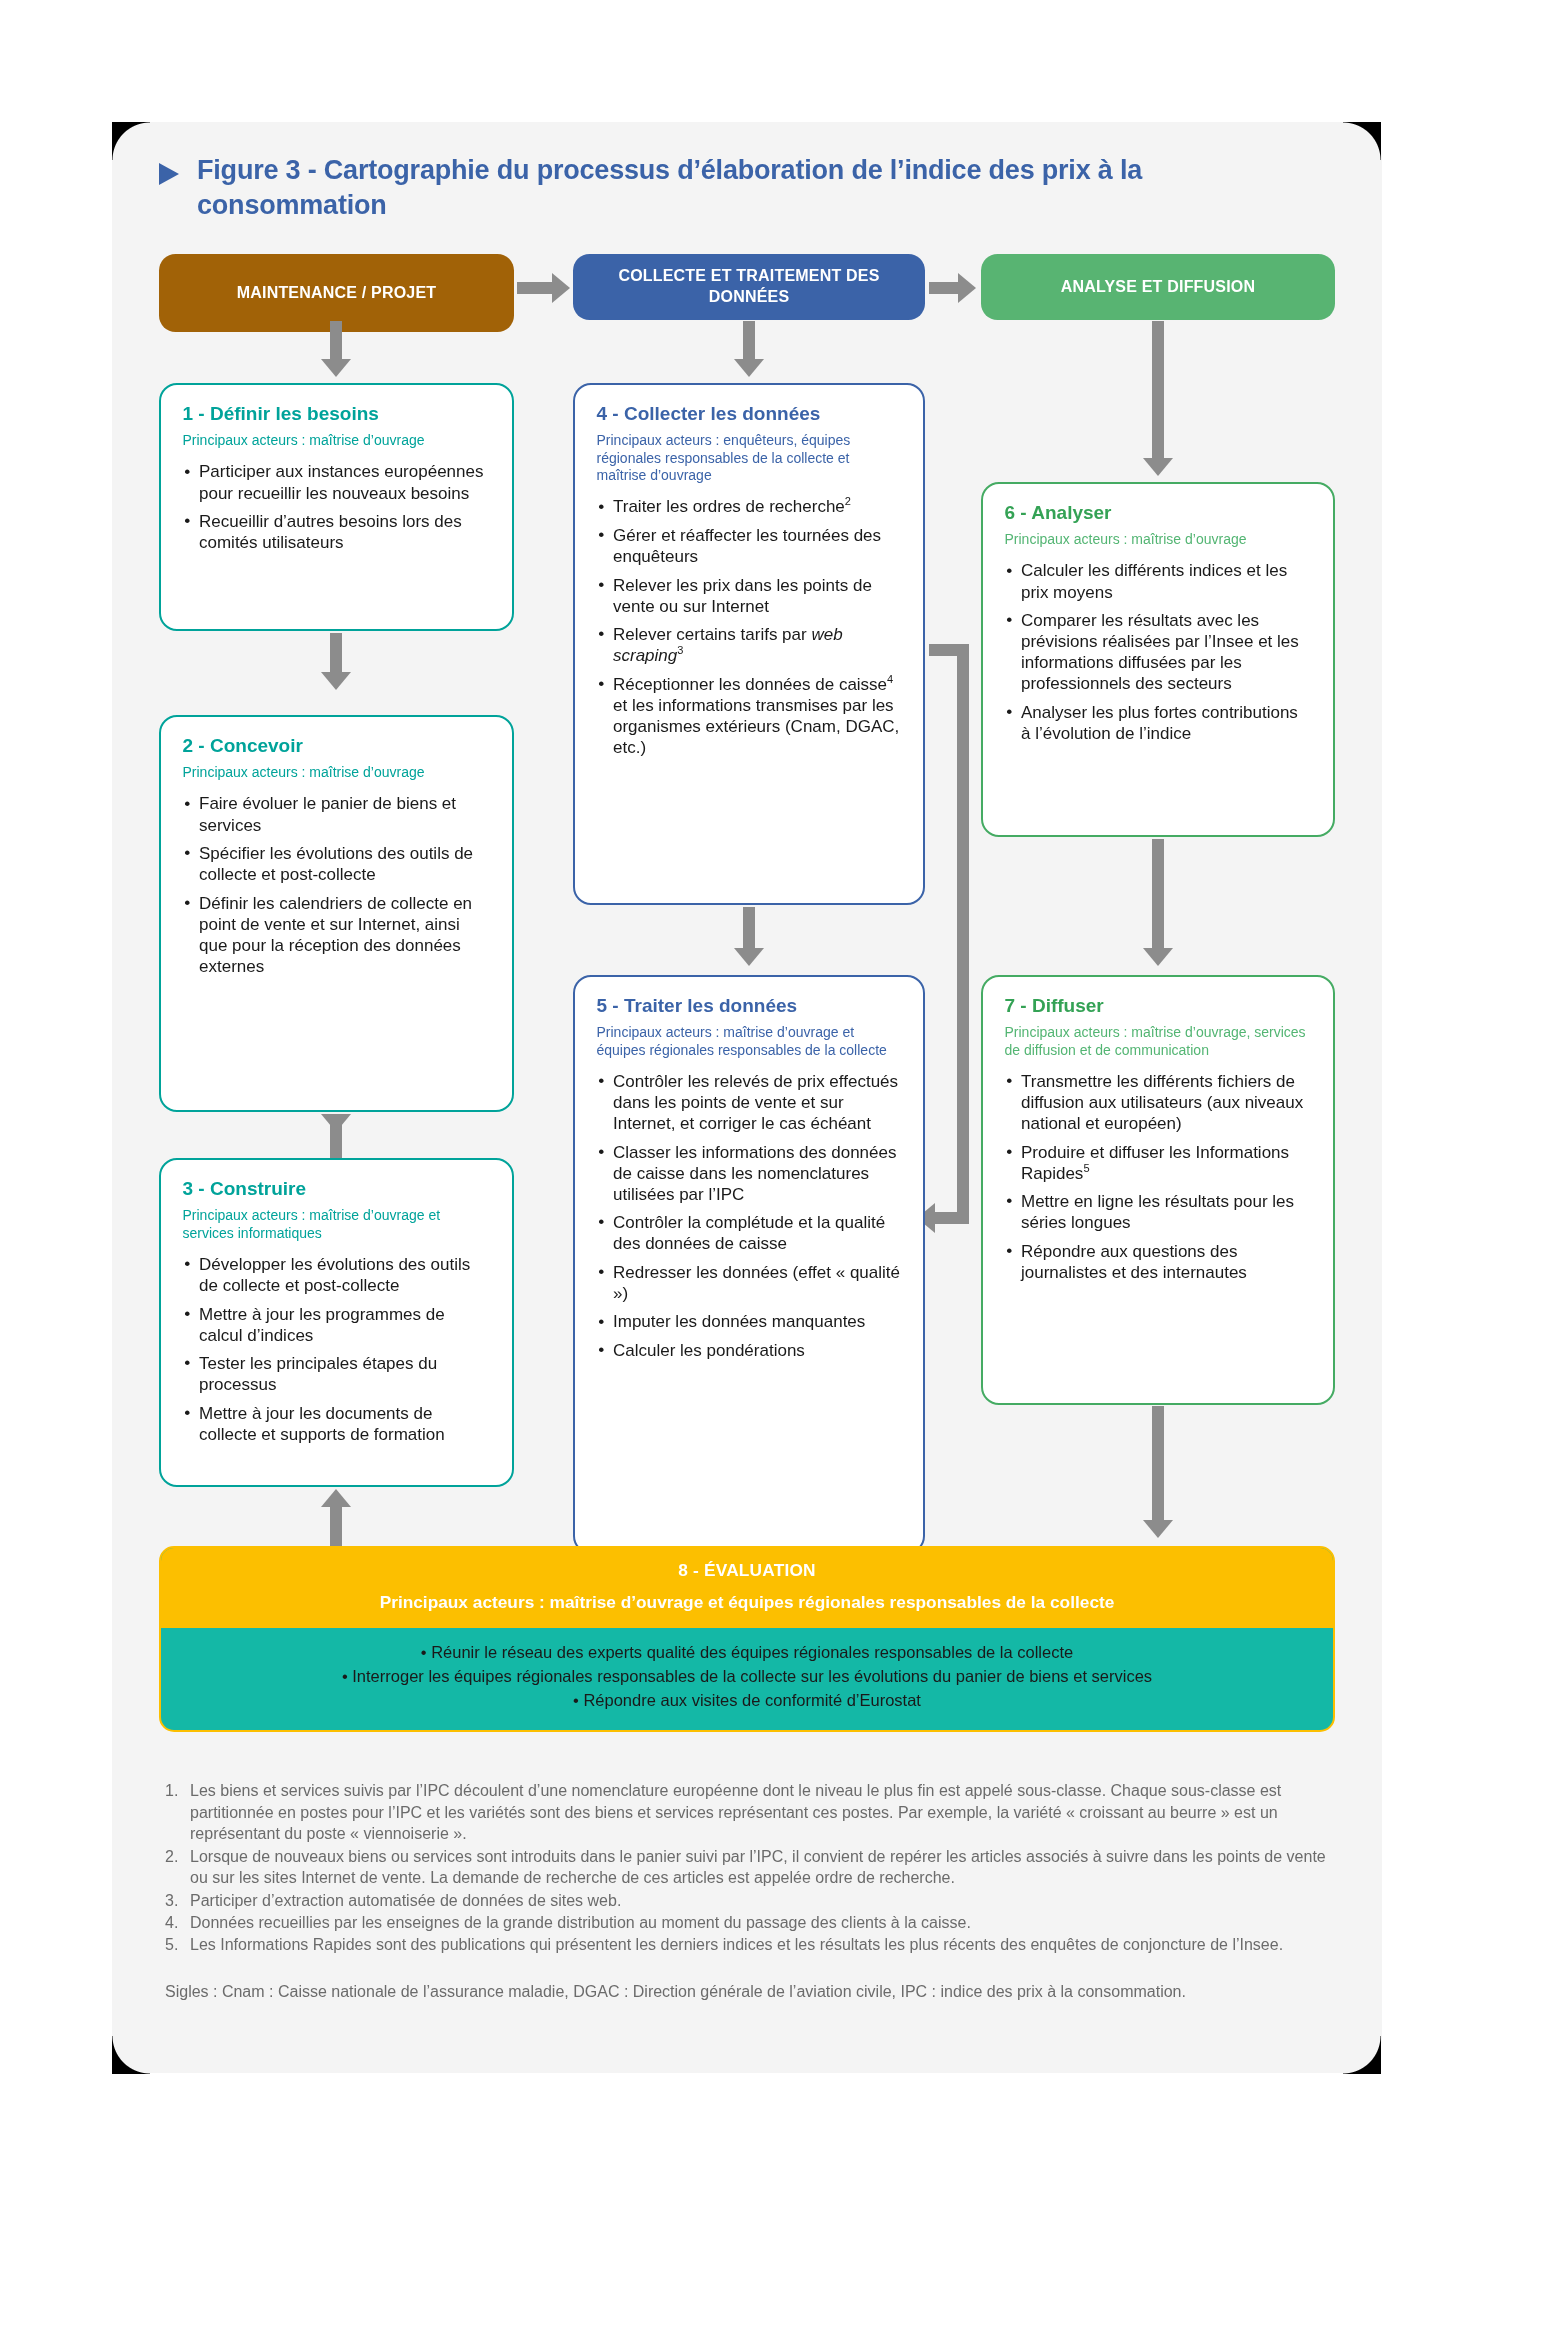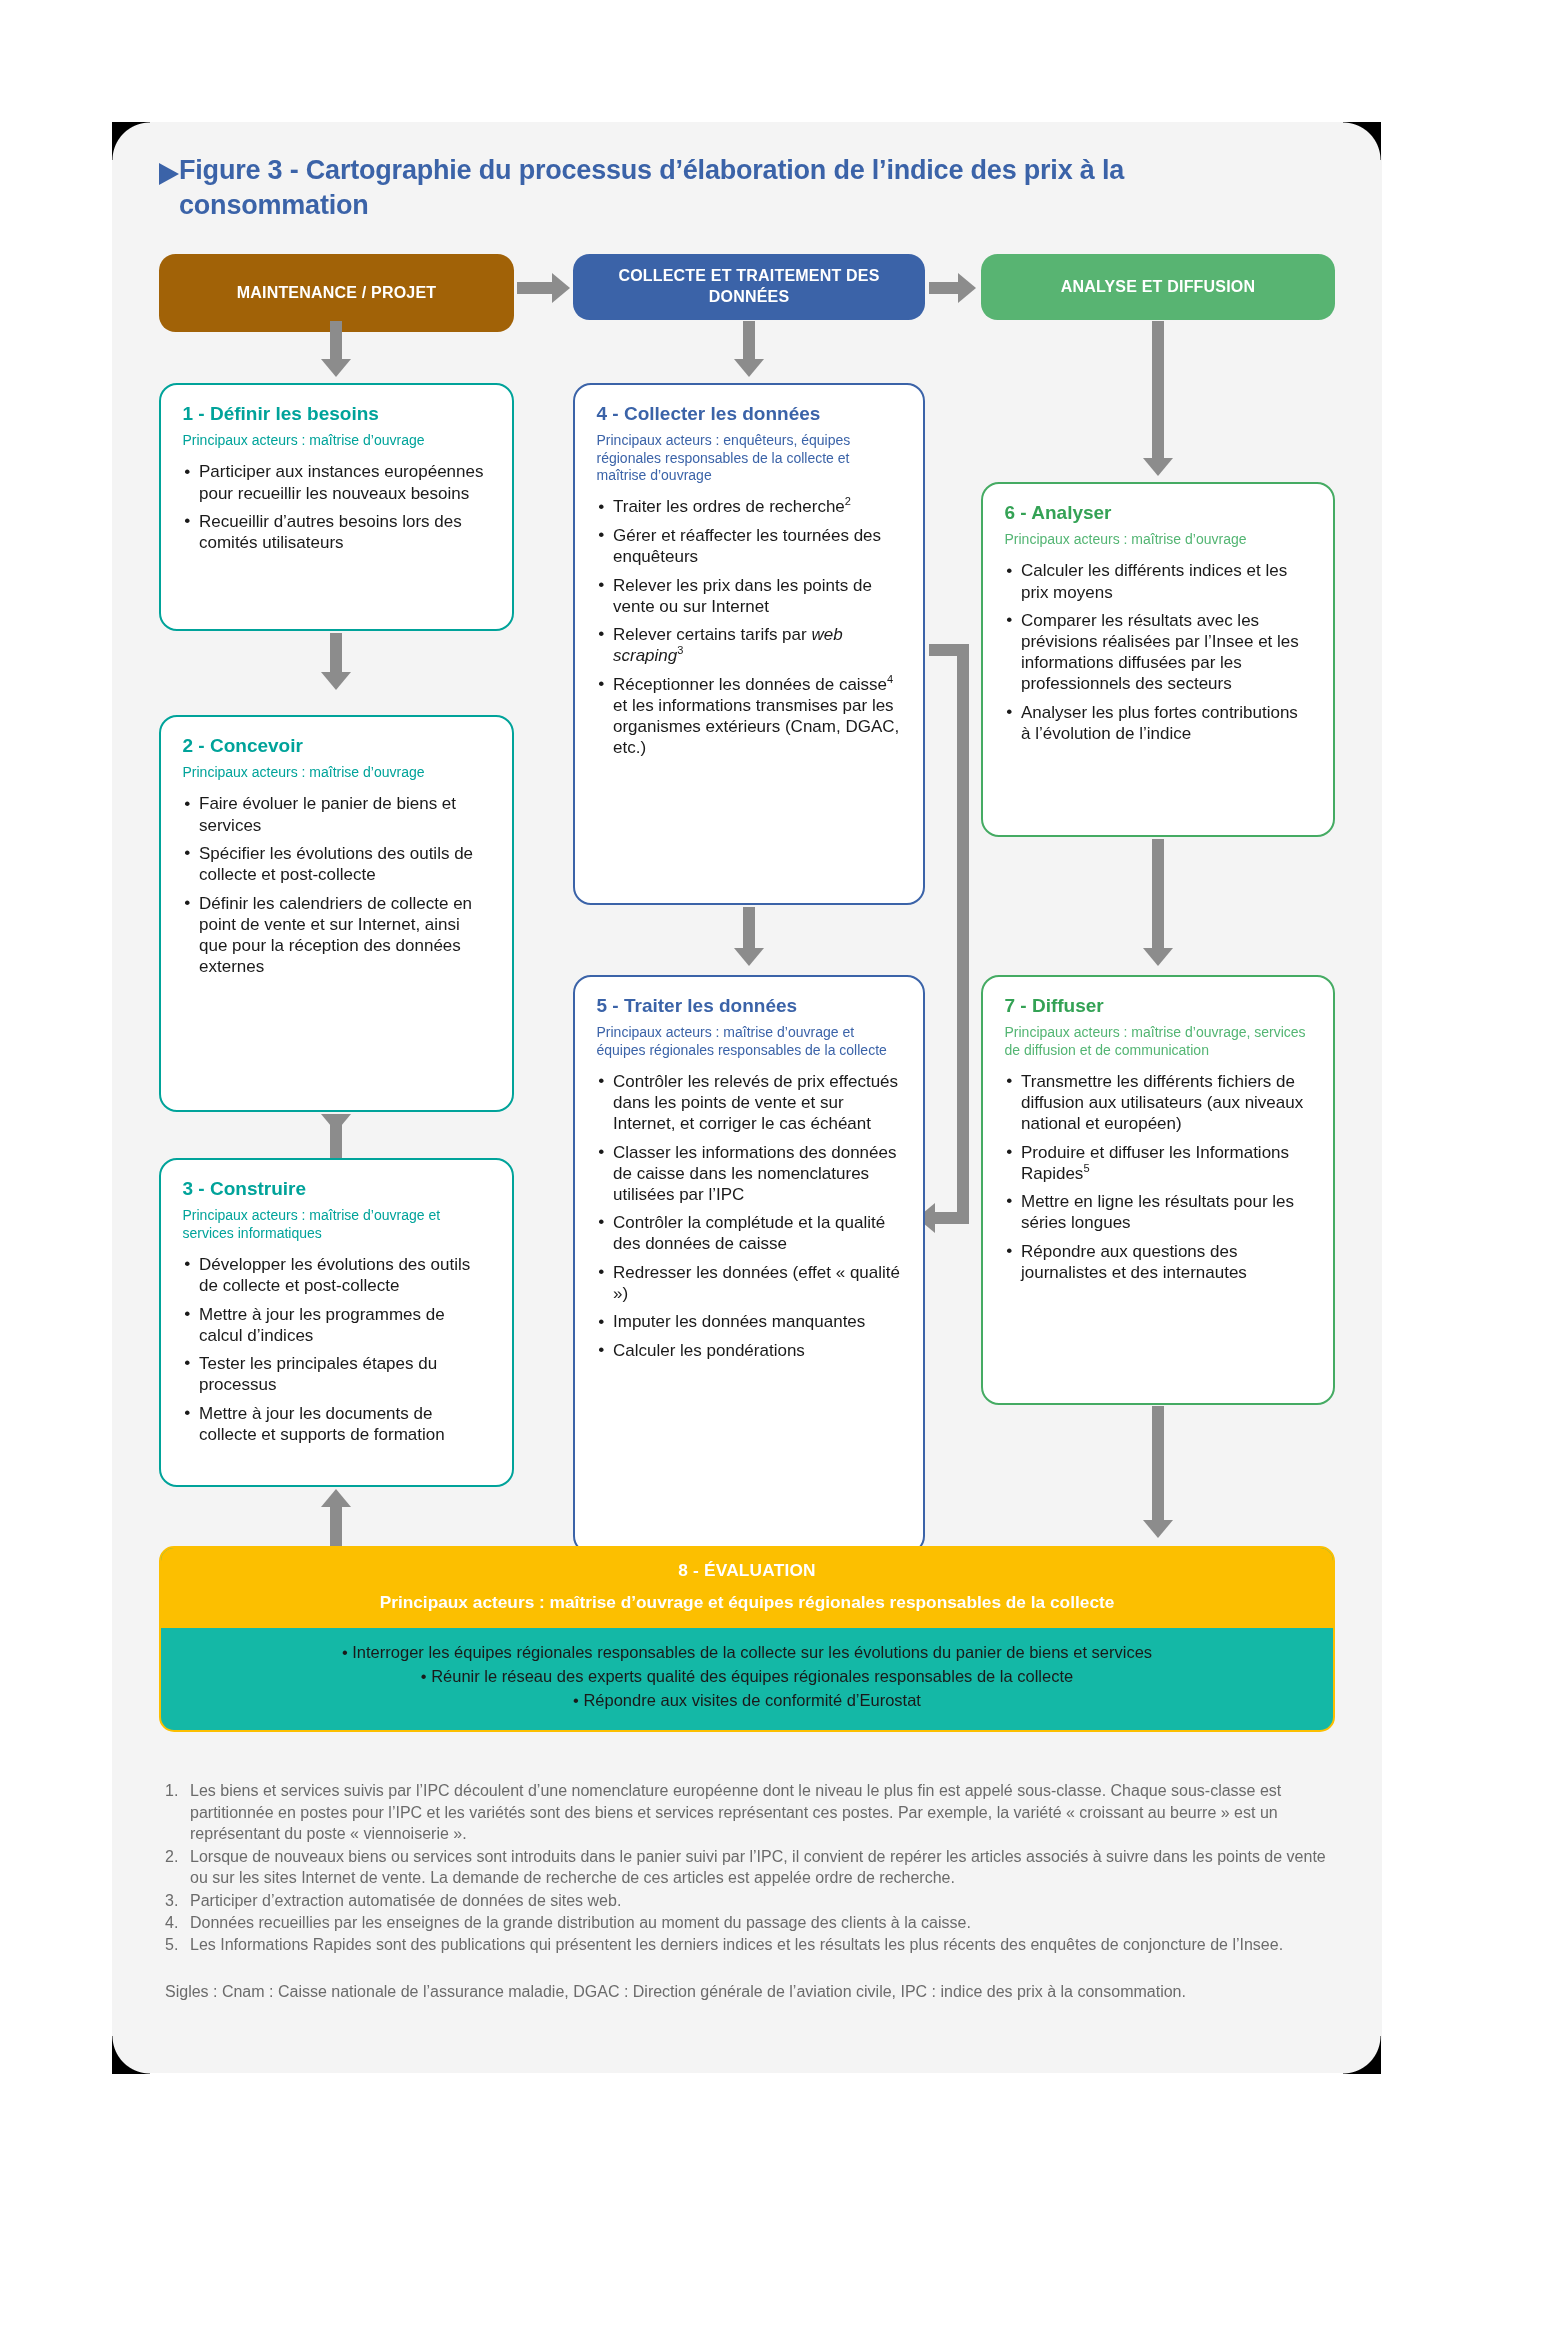--- a/index.html
+++ b/index.html
@@ -40,21 +40,21 @@
   .corner.br { left: 1343px; top: 2036px; -webkit-mask: radial-gradient(circle 38px at 0% 0%, transparent 0 37px, #000 38px); mask: radial-gradient(circle 38px at 0% 0%, transparent 0 37px, #000 38px); }
 
   
   .title-row {
     position: absolute;
     left: 159px;
     top: 153px;
     width: 1123px;
     display: flex;
     align-items: flex-start;
-    gap: 0;
+    gap: 18px;
   }
   .tri {
     width: 0; height: 0;
     border-left: 20px solid #3b63a8;
     border-top: 11.6px solid transparent;
     border-bottom: 11.6px solid transparent;
     margin-top: 10px;
     flex: 0 0 auto;
   }
   .title-txt {
@@ -359,22 +359,22 @@
       <li>Répondre aux questions des journalistes et des internautes</li>
     </ul>
   </div>
 
   <div class="eval">
     <div class="eval-head">
       <div class="t1">8 - ÉVALUATION</div>
       <div class="t2">Principaux acteurs : maîtrise d’ouvrage et équipes régionales responsables de la collecte</div>
     </div>
     <div class="eval-body">
+      <div>• Réunir le réseau des experts qualité des équipes régionales responsables de la collecte</div>
       <div>• Interroger les équipes régionales responsables de la collecte sur les évolutions du panier de biens et services</div>
-      <div>• Réunir le réseau des experts qualité des équipes régionales responsables de la collecte</div>
       <div>• Répondre aux visites de conformité d’Eurostat</div>
     </div>
   </div>
 
   <div class="notes">
     <ol>
       <li>Les biens et services suivis par l’IPC découlent d’une nomenclature européenne dont le niveau le plus fin est appelé sous-classe. Chaque sous-classe est partitionnée en postes pour l’IPC et les variétés sont des biens et services représentant ces postes. Par exemple, la variété « croissant au beurre » est un représentant du poste « viennoiserie ».</li>
       <li>Lorsque de nouveaux biens ou services sont introduits dans le panier suivi par l’IPC, il convient de repérer les articles associés à suivre dans les points de vente ou sur les sites Internet de vente. La demande de recherche de ces articles est appelée ordre de recherche.</li>
       <li>Participer d’extraction automatisée de données de sites web.</li>
       <li>Données recueillies par les enseignes de la grande distribution au moment du passage des clients à la caisse.</li>

